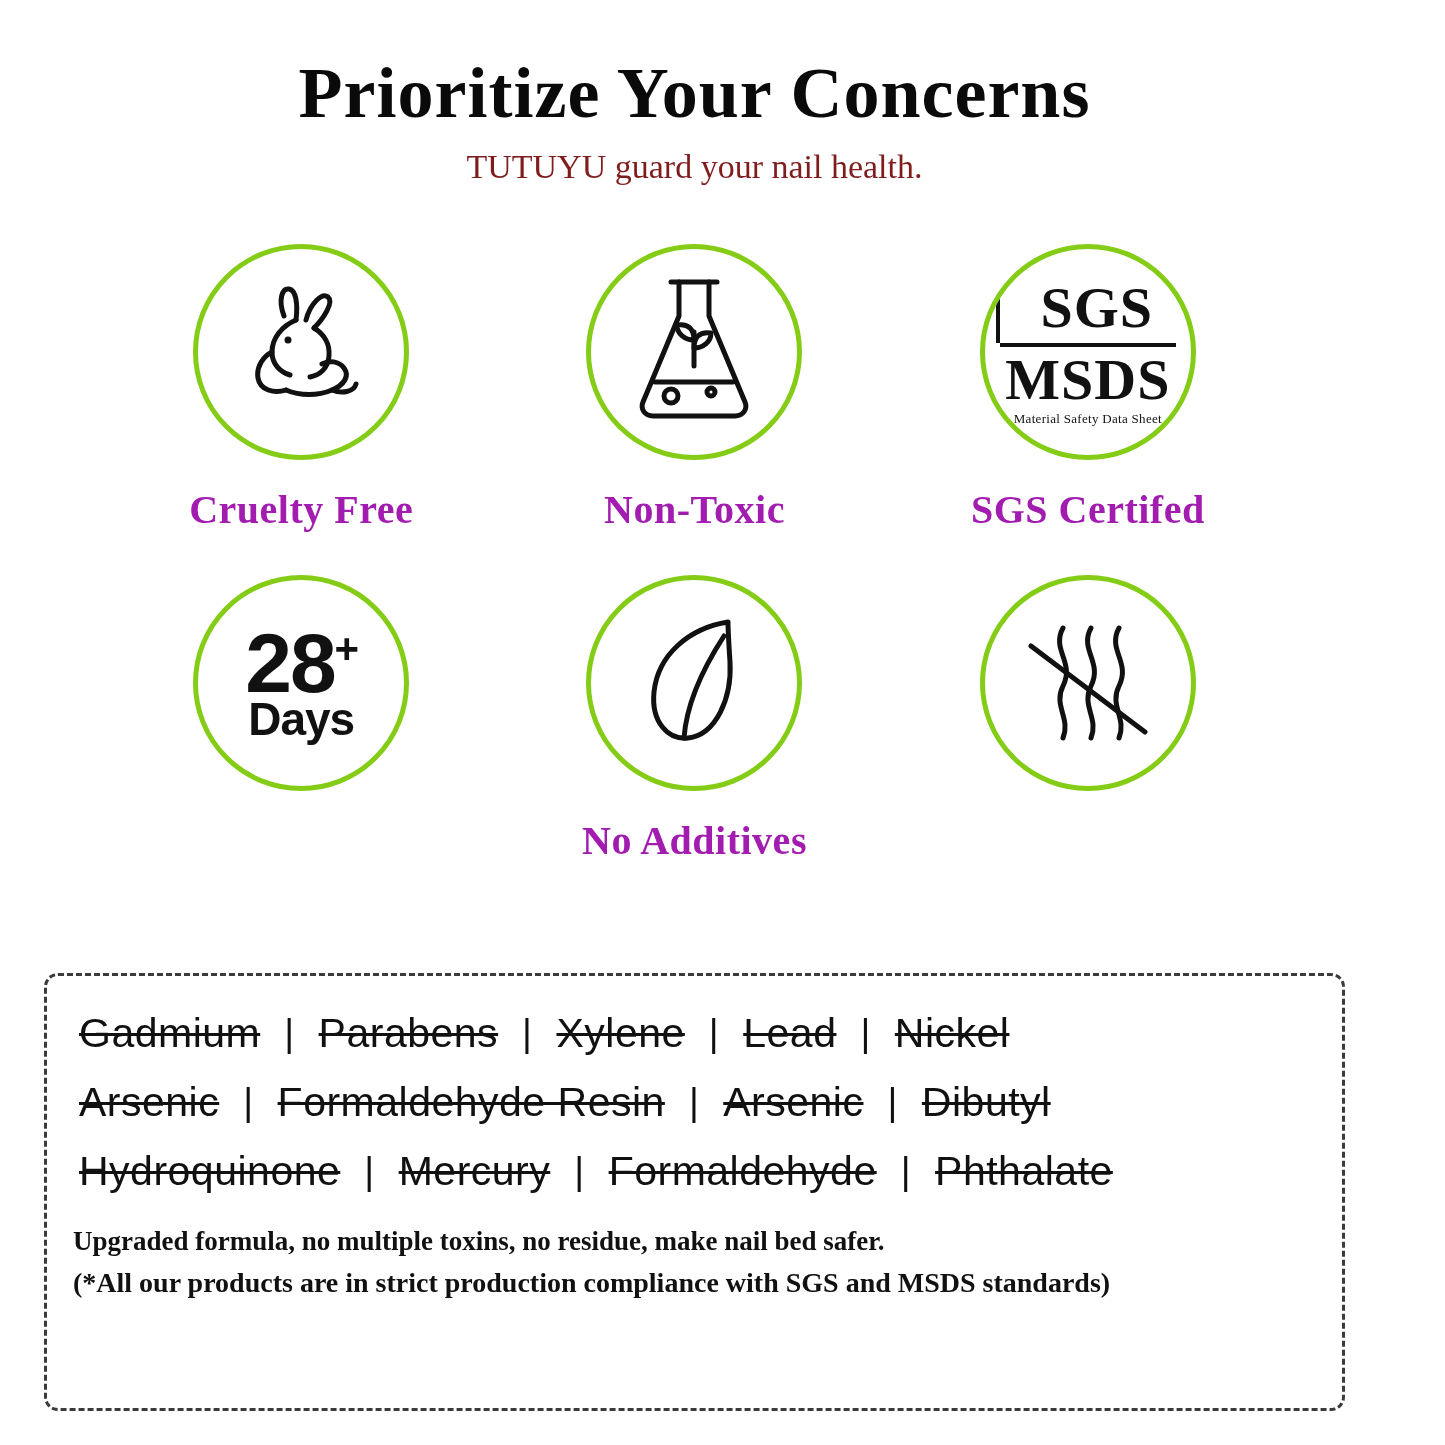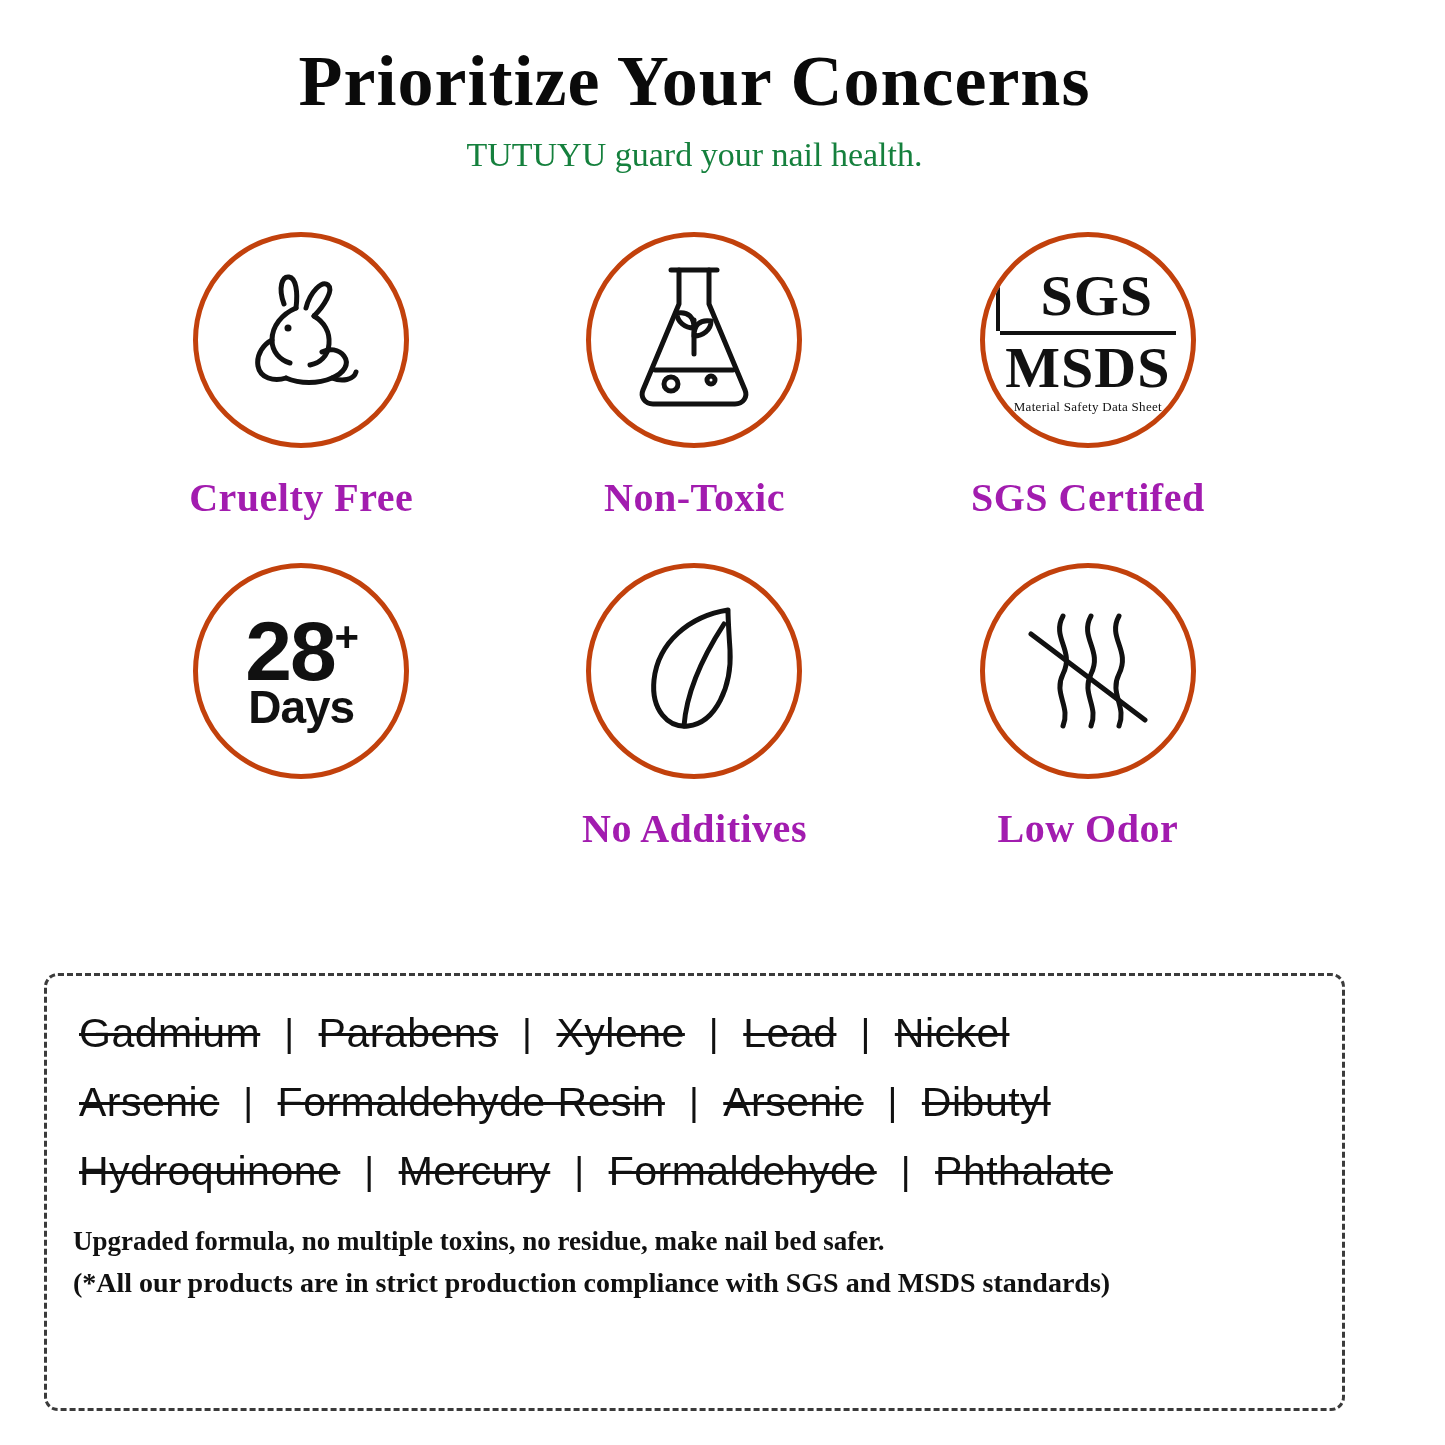--- a/index.html
+++ b/index.html
@@ -8,57 +8,57 @@
     height: 1445px;
     background: #ffffff;
     font-family: "Liberation Serif", serif;
     color: #111111;
     overflow: hidden;
   }
   .page {
     width: 1389px;
     height: 1445px;
     position: relative;
-    padding: 0;
+    padding: 12px;
   }
 
   
   .header { text-align: center; padding-top: 44px; }
   .title {
     font-family: "Liberation Serif", serif;
     font-weight: 700;
     font-size: 72px;
     letter-spacing: 1px;
     line-height: 1.05;
     color: #0a0a0a;
   }
   .subtitle {
     font-family: "Liberation Serif", serif;
     font-size: 34px;
     margin-top: 16px;
-    color: #15803d;
+    color: #7f1d1d;
   }
 
   
   .grid {
     margin: 58px auto 0 auto;
     width: 1180px;
     display: grid;
     grid-template-columns: repeat(3, 1fr);
     row-gap: 42px;
   }
   .cell {
     display: flex;
     flex-direction: column;
     align-items: center;
   }
   .circle {
     width: 216px;
     height: 216px;
-    border: 5px solid #c2410c;
+    border: 5px solid #84cc16;
     border-radius: 50%;
     display: flex;
     align-items: center;
     justify-content: center;
     position: relative;
     overflow: hidden;
   }
   .caption {
     margin-top: 26px;
     font-family: "Liberation Serif", serif;
@@ -267,21 +267,20 @@
       <div class="circle">
         <span>
           <svg width="150" height="150" viewBox="0 0 150 150" fill="none" stroke="#111" stroke-width="5" stroke-linecap="round" stroke-linejoin="round">
             <path d="M50 22 C38 44 62 56 50 80 C40 100 58 112 50 132"></path>
             <path d="M78 22 C66 44 90 56 78 80 C68 100 86 112 78 132"></path>
             <path d="M106 22 C94 44 118 56 106 80 C96 100 114 112 106 132"></path>
             <path d="M18 40 L132 126"></path>
           </svg>
         </span>
       </div>
-      <div class="caption">Low Odor</div>
     </div>
 
   </div>
 
   <div class="freefrom">
 
     <div class="ff-row">
       <span class="ff-item">Gadmium</span>
       <span class="ff-sep">|</span>
       <span class="ff-item">Parabens</span>

